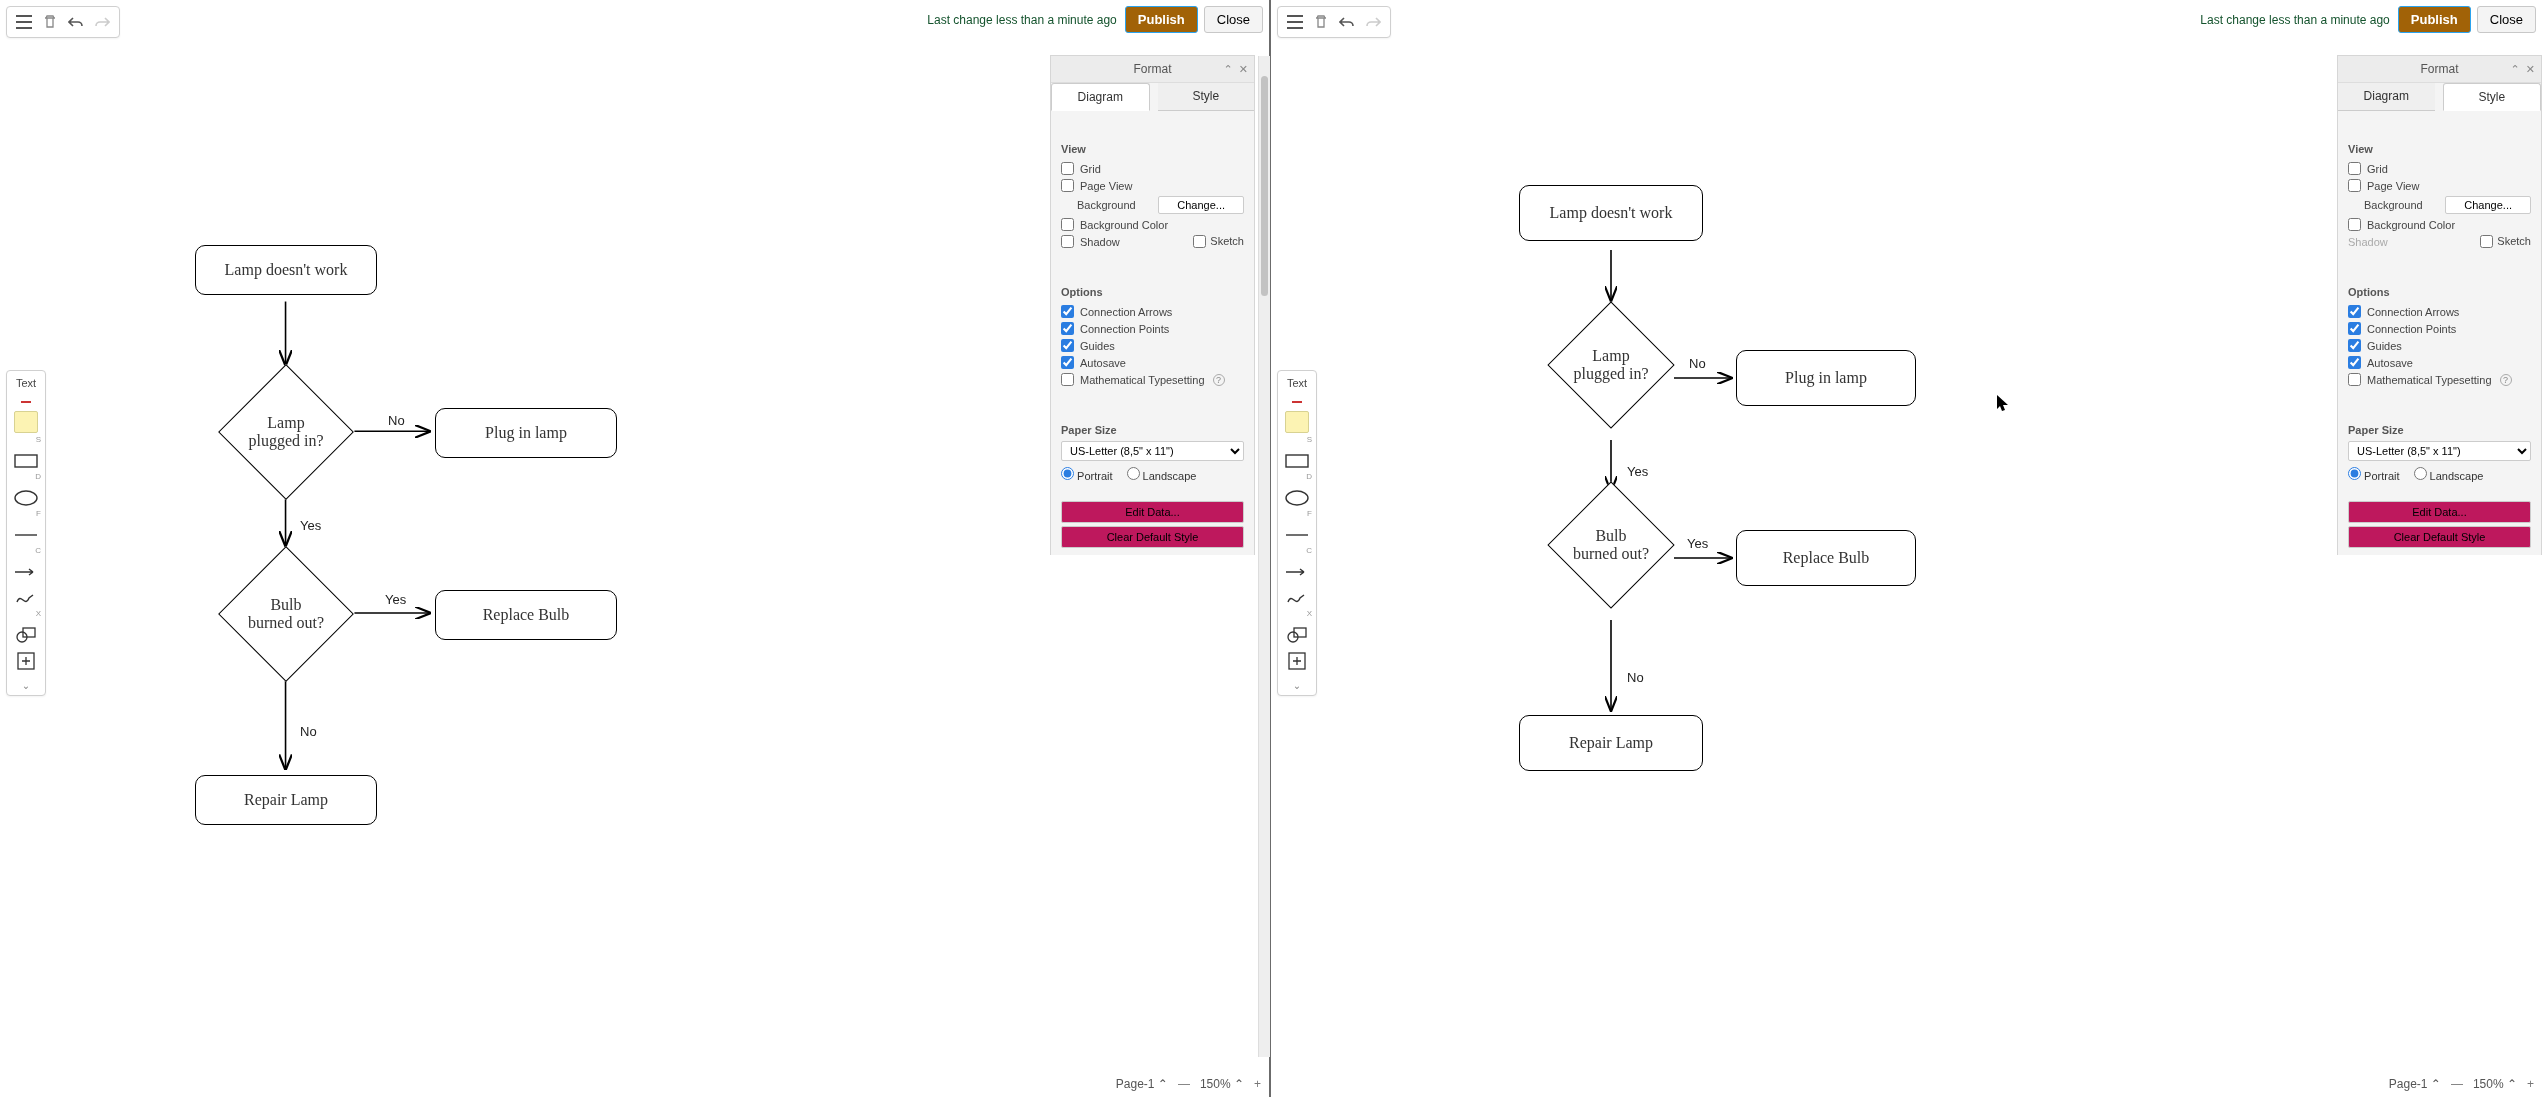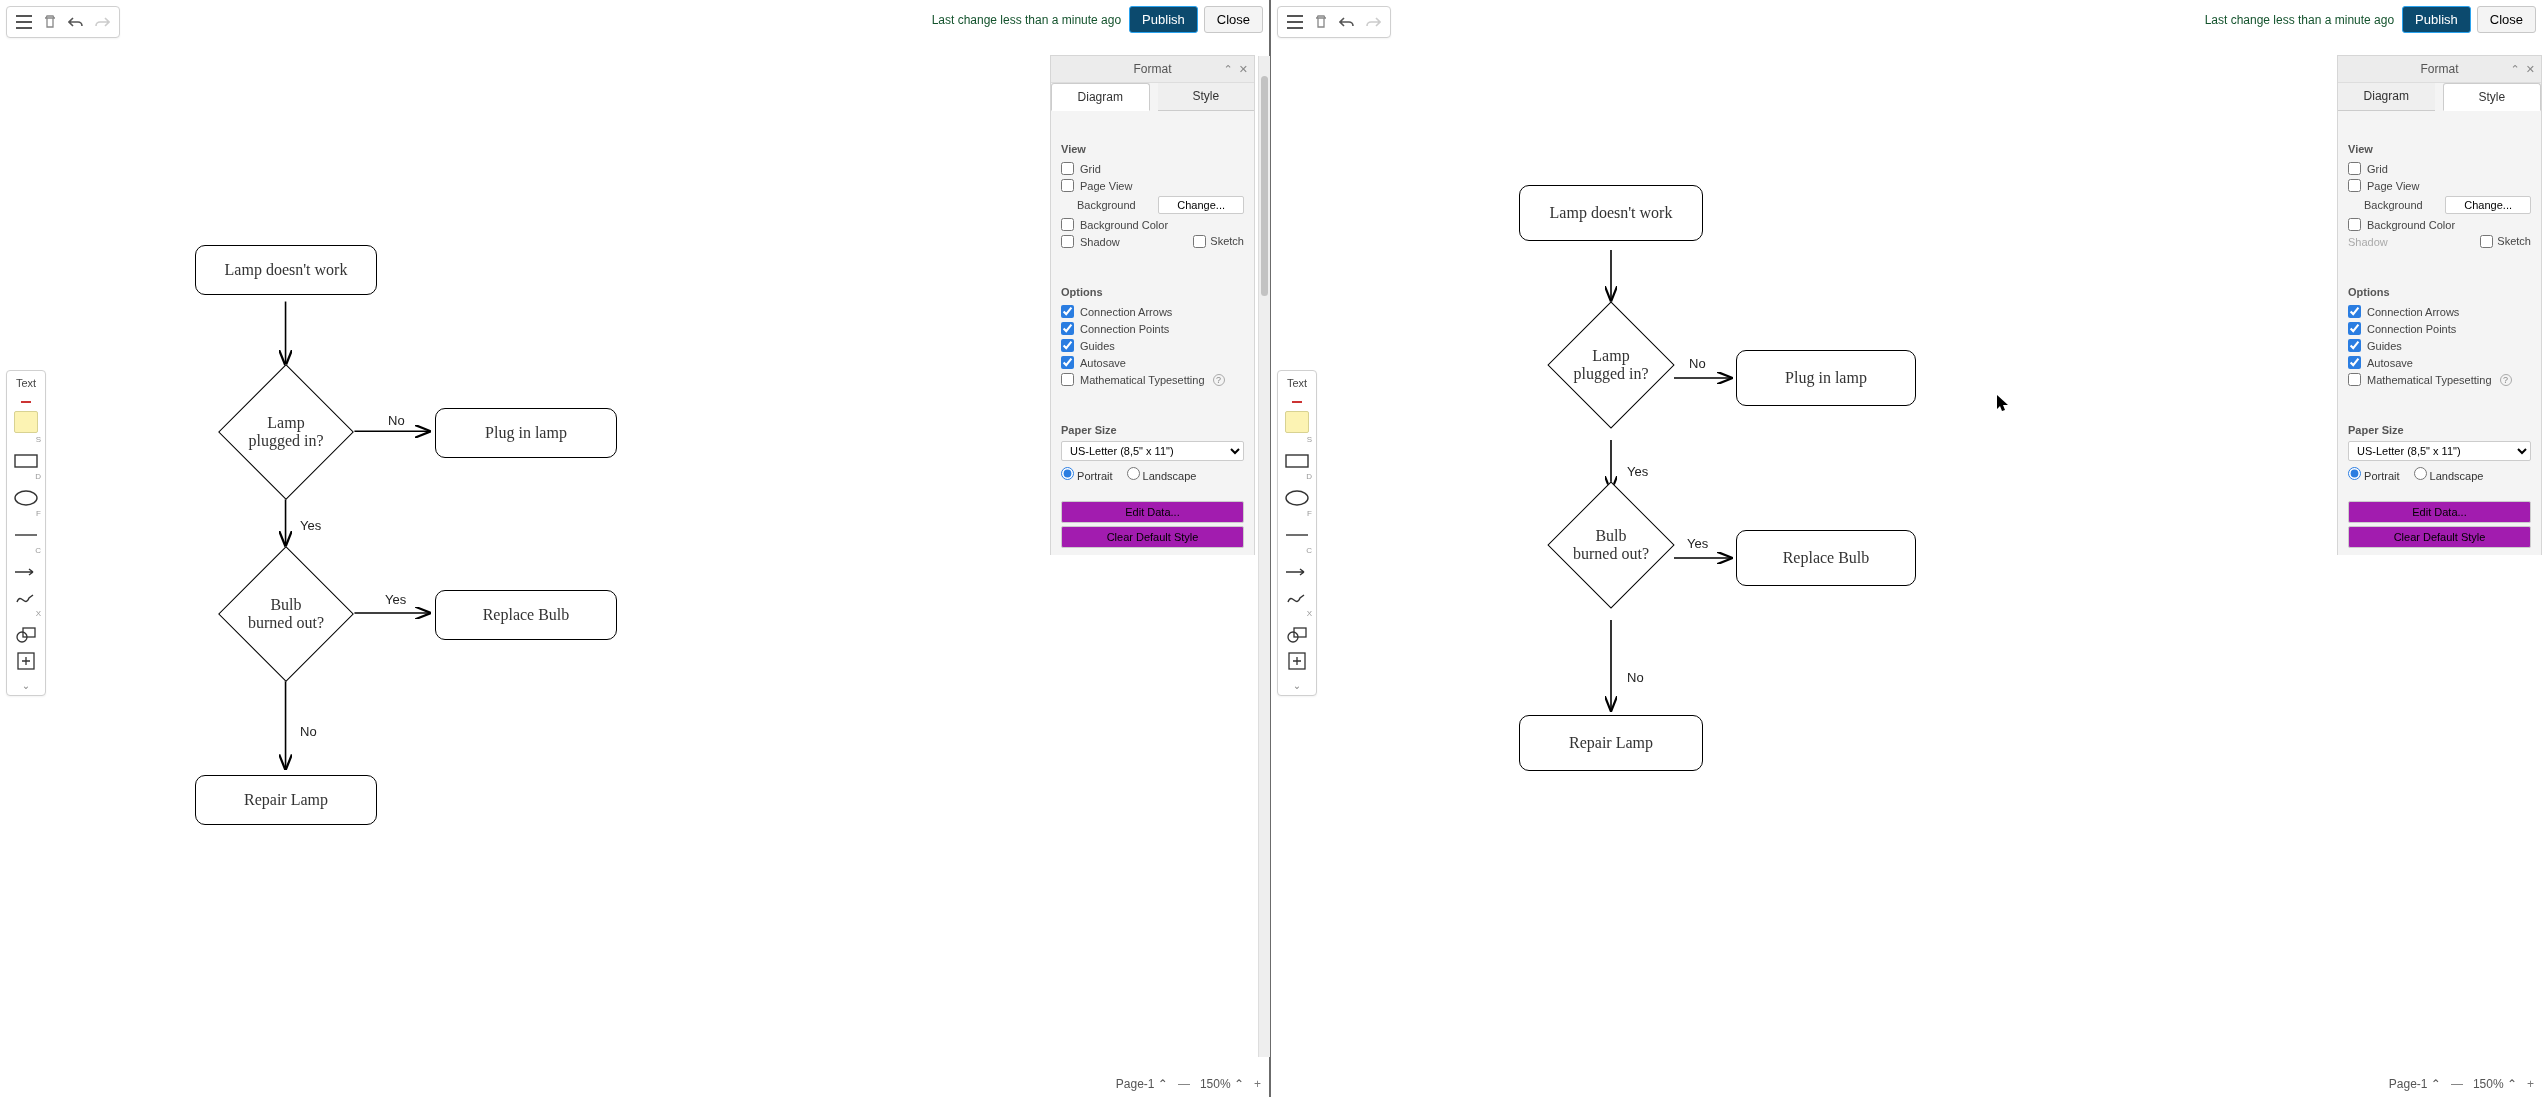--- a/index.html
+++ b/index.html
@@ -11,21 +11,21 @@
 
   
   .topbar { position: absolute; top: 6px; left: 6px; display: flex; align-items: center; gap: 4px; background: #fff; border: 1px solid #d0d0d0; border-radius: 4px; padding: 4px 6px; box-shadow: 0 1px 2px rgba(0,0,0,.05); }
   .tb-btn { width: 22px; height: 22px; display: flex; align-items: center; justify-content: center; color: #555; cursor: pointer; border-radius: 3px; }
   .tb-btn.disabled { color: #bbb; }
 
   
   .savebar { position: absolute; top: 6px; right: 6px; display: flex; align-items: center; gap: 6px; }
   .savebar .msg { color: #14532d; font-size: 12px; margin-right: 2px; }
   .btn { border: 1px solid #c8c8c8; background: #f4f4f4; border-radius: 3px; padding: 5px 12px; font-size: 13px; cursor: pointer; }
-  .btn.primary { background: #0c4a6e; border-color: #2aa3ef; color: #fff; }
+  .btn.primary { background: #a16207; border-color: #2aa3ef; color: #fff; font-weight: bold; }
 
   
   .shapebar { position: absolute; left: 6px; top: 370px; width: 40px; background: #fff; border: 1px solid #d0d0d0; border-radius: 4px; box-shadow: 0 1px 2px rgba(0,0,0,.05); display: flex; flex-direction: column; align-items: center; padding: 6px 0 2px; gap: 8px; }
   .shapebar .label { font-size: 11px; color: #444; }
   .shapebar .swatch { width: 24px; height: 22px; background: #fcf3b3; border: 1px solid #d8d292; border-radius: 2px; }
   .shapebar .shape { width: 26px; height: 18px; display:flex; align-items:center; justify-content:center; color:#333; }
   .shapebar .key { font-size: 8px; color: #999; align-self: flex-end; margin-right: 4px; margin-top: -6px; }
   .shapebar .expand { color:#888; font-size:10px; padding:2px 0; }
 
   
@@ -40,21 +40,21 @@
   .section .hdr { font-size: 11px; font-weight: bold; color:#555; margin-bottom: 5px; margin-top: 24px; }
   .row { display:flex; align-items:center; gap:6px; padding: 2px 0; font-size:11px; color:#444; }
   .row input[type=checkbox] { accent-color:#2a7de1; }
   .row label { cursor: default; }
   .row .disabled { color:#aaa; }
   .row.indent { padding-left: 16px; }
   .chg { border:1px solid #ccc; background:#fff; border-radius:2px; font-size:11px; padding:2px 18px; margin-left:auto; }
   select.paper { width: 100%; border:1px solid #ccc; border-radius:2px; background:#fff; font-size:11px; padding:2px 4px; }
   .radio-row { display:flex; gap:14px; padding:6px 0 4px; font-size:11px; }
   .radio-row input { accent-color:#2a7de1; }
-  .wide-btn { display:block; width:100%; text-align:center; border:1px solid #ccc; background:#a21caf; border-radius:2px; font-size:11px; padding:4px 0; margin:3px 0; cursor:pointer; }
+  .wide-btn { display:block; width:100%; text-align:center; border:1px solid #ccc; background:#be185d; border-radius:2px; font-size:11px; padding:4px 0; margin:3px 0; cursor:pointer; }
   .help { display:inline-flex; width:12px; height:12px; border:1px solid #aaa; border-radius:50%; align-items:center; justify-content:center; font-size:9px; color:#888; margin-left:2px;}
 
   
   .canvas { position:absolute; inset:0; }
   .node { position:absolute; border:1.6px solid #000; background:#fff; display:flex; align-items:center; justify-content:center; text-align:center; font-family: "Comic Sans MS", "Segoe Script", cursive; font-size:16px; line-height:1.15; padding:4px 10px; }
   .node.rect { border-radius:10px; }
   .diamond { position:absolute; background:#fff; border:1.6px solid #000; transform: rotate(45deg); }
   .diamond .inner { position:absolute; inset:0; transform: rotate(-45deg); display:flex; align-items:center; justify-content:center; text-align:center; font-family: "Comic Sans MS", cursive; font-size:16px; line-height:1.15; padding:6px; }
   .edge-label { position:absolute; font-family: Helvetica, Arial, sans-serif; font-size:13px; color:#222; }
   svg.arrows { position:absolute; inset:0; pointer-events:none; }

